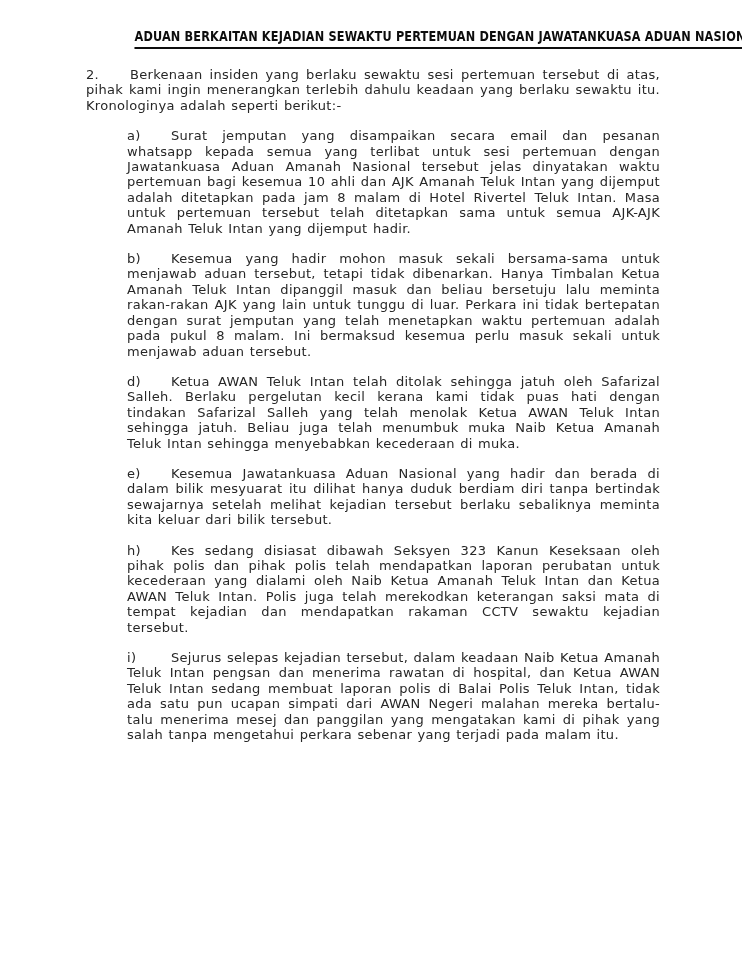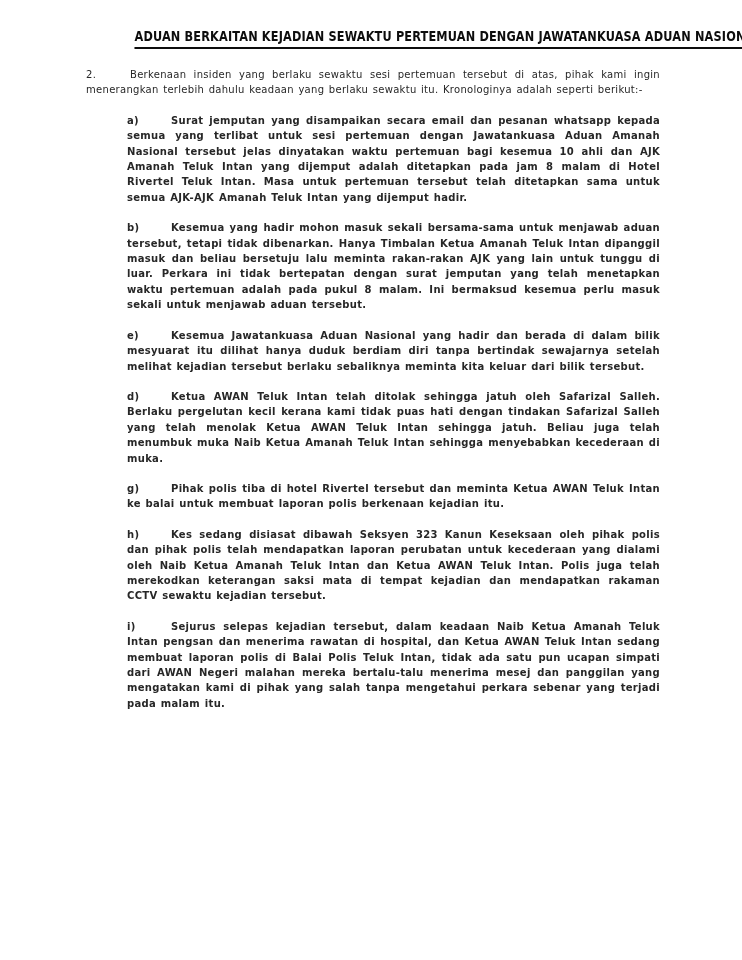--- a/index.html
+++ b/index.html
@@ -29,59 +29,57 @@
     color: #0d0d0d;
     white-space: nowrap;
     letter-spacing: 0.2px;
     transform: scaleX(0.78);
     transform-origin: center top;
     border-bottom: 2.5px solid #0d0d0d;
     padding-bottom: 3px;
   }
   .para {
     text-align: justify;
-    font-size: 10px;
+    font-size: 13px;
     line-height: 15.4px;
     letter-spacing: 0.3px;
     word-spacing: 1px;
     margin: 4px 0 15px 0;
   }
   .para .label {
     display: inline-block;
     width: 44px;
   }
   .items .para {
     margin-left: 41px;
-    font-weight: bold;
   }
 </style>
 </head>
 <body>
 
 <div class="page">
 
   <div class="title-wrap">
     <span class="doc-title">ADUAN BERKAITAN KEJADIAN SEWAKTU PERTEMUAN DENGAN JAWATANKUASA ADUAN NASIONAL</span>
   </div>
 
   <p class="para intro"><span class="label">2.</span><span>Berkenaan insiden yang berlaku sewaktu sesi pertemuan tersebut di atas, pihak kami ingin menerangkan terlebih dahulu keadaan yang berlaku sewaktu itu. Kronologinya adalah seperti berikut:-</span></p>
 
   <div class="items">
 
     <p class="para"><span class="label">a)</span><span>Surat jemputan yang disampaikan secara email dan pesanan whatsapp kepada semua yang terlibat untuk sesi pertemuan dengan Jawatankuasa Aduan Amanah Nasional tersebut jelas dinyatakan waktu pertemuan bagi kesemua 10 ahli dan AJK Amanah Teluk Intan yang dijemput adalah ditetapkan pada jam 8 malam di Hotel Rivertel Teluk Intan. Masa untuk pertemuan tersebut telah ditetapkan sama untuk semua AJK-AJK Amanah Teluk Intan yang dijemput hadir.</span></p>
 
     <p class="para"><span class="label">b)</span><span>Kesemua yang hadir mohon masuk sekali bersama-sama untuk menjawab aduan tersebut, tetapi tidak dibenarkan. Hanya Timbalan Ketua Amanah Teluk Intan dipanggil masuk dan beliau bersetuju lalu meminta rakan-rakan AJK yang lain untuk tunggu di luar. Perkara ini tidak bertepatan dengan surat jemputan yang telah menetapkan waktu pertemuan adalah pada pukul 8 malam. Ini bermaksud kesemua perlu masuk sekali untuk menjawab aduan tersebut.</span></p>
 
 
+    <p class="para"><span class="label">d)</span><span>Ketua AWAN Teluk Intan telah ditolak sehingga jatuh oleh Safarizal Salleh. Berlaku pergelutan kecil kerana kami tidak puas hati dengan tindakan Safarizal Salleh yang telah menolak Ketua AWAN Teluk Intan sehingga jatuh. Beliau juga telah menumbuk muka Naib Ketua Amanah Teluk Intan sehingga menyebabkan kecederaan di muka.</span></p>
+
     <p class="para"><span class="label">e)</span><span>Kesemua Jawatankuasa Aduan Nasional yang hadir dan berada di dalam bilik mesyuarat itu dilihat hanya duduk berdiam diri tanpa bertindak sewajarnya setelah melihat kejadian tersebut berlaku sebaliknya meminta kita keluar dari bilik tersebut.</span></p>
 
-    <p class="para"><span class="label">d)</span><span>Ketua AWAN Teluk Intan telah ditolak sehingga jatuh oleh Safarizal Salleh. Berlaku pergelutan kecil kerana kami tidak puas hati dengan tindakan Safarizal Salleh yang telah menolak Ketua AWAN Teluk Intan sehingga jatuh. Beliau juga telah menumbuk muka Naib Ketua Amanah Teluk Intan sehingga menyebabkan kecederaan di muka.</span></p>
 
-
-    <p class="para"><span class="label">g)</span><span>Pihak polis tiba di hotel Rivertel tersebut dan meminta Ketua AWAN Teluk Intan ke balai untuk membuat laporan polis berkenaan kejadian itu.</span></p>
 
     <p class="para"><span class="label">h)</span><span>Kes sedang disiasat dibawah Seksyen 323 Kanun Keseksaan oleh pihak polis dan pihak polis telah mendapatkan laporan perubatan untuk kecederaan yang dialami oleh Naib Ketua Amanah Teluk Intan dan Ketua AWAN Teluk Intan. Polis juga telah merekodkan keterangan saksi mata di tempat kejadian dan mendapatkan rakaman CCTV sewaktu kejadian tersebut.</span></p>
 
     <p class="para"><span class="label">i)</span><span>Sejurus selepas kejadian tersebut, dalam keadaan Naib Ketua Amanah Teluk Intan pengsan dan menerima rawatan di hospital, dan Ketua AWAN Teluk Intan sedang membuat laporan polis di Balai Polis Teluk Intan, tidak ada satu pun ucapan simpati dari AWAN Negeri malahan mereka bertalu-talu menerima mesej dan panggilan yang mengatakan kami di pihak yang salah tanpa mengetahui perkara sebenar yang terjadi pada malam itu.</span></p>
 
   </div>
 
 </div>
 
 </body></html>

